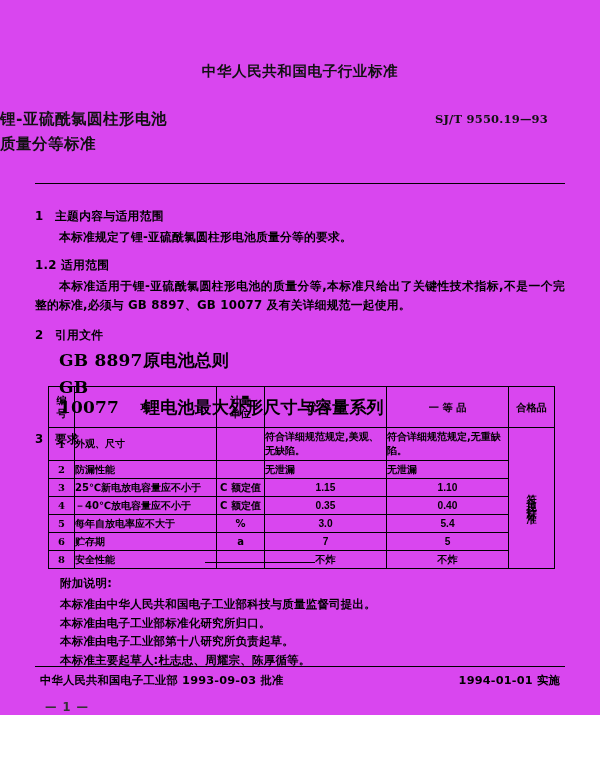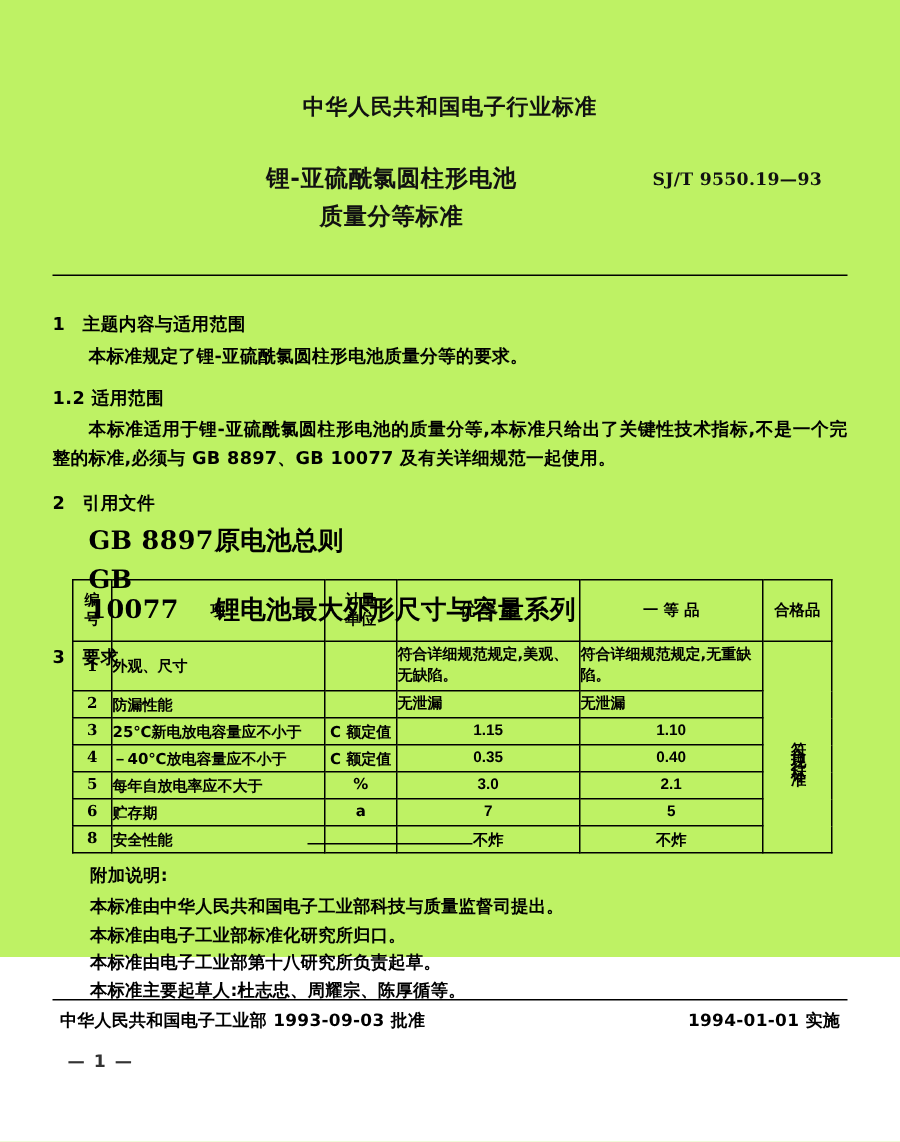--- a/index.html
+++ b/index.html
@@ -11,22 +11,22 @@
     width: 600px;
     height: 761px;
     font-family: "DejaVu Sans", "Liberation Sans", sans-serif;
     color: #000000;
     position: relative;
     overflow: hidden;
   }
   .page {
     position: relative;
     width: 600px;
-    height: 638px;
-    background: #bef264;
+    height: 715px;
+    background: #d946ef;
     box-sizing: border-box;
   }
 
   
   .doc-header {
     text-align: center;
     padding-top: 62px;
   }
   .org-line {
     font-size: 14.5px;
@@ -37,21 +37,21 @@
   .title-block {
     position: relative;
     margin-top: 26px;
     height: 56px;
   }
   .doc-title {
     position: absolute;
     left: 0;
     right: 0;
     top: 0;
-    text-align: center;
+    text-align: left;
     font-size: 15.5px;
     font-weight: bold;
     line-height: 25px;
     letter-spacing: 0.5px;
     color: #111;
     padding-right: 78px;
   }
   .std-number {
     position: absolute;
     right: 52px;
@@ -332,21 +332,21 @@
           <td class="c-item">－40℃放电容量应不小于</td>
           <td class="c-unit">C 额定值</td>
           <td class="c-val">0.35</td>
           <td class="c-val">0.40</td>
         </tr>
         <tr class="row-norm">
           <td class="c-no">5</td>
           <td class="c-item">每年自放电率应不大于</td>
           <td class="c-unit">%</td>
           <td class="c-val">3.0</td>
-          <td class="c-val">2.1</td>
+          <td class="c-val">5.4</td>
         </tr>
         <tr class="row-norm">
           <td class="c-no">6</td>
           <td class="c-item">贮存期</td>
           <td class="c-unit">a</td>
           <td class="c-val">7</td>
           <td class="c-val">5</td>
         </tr>
         <tr class="row-norm">
           <td class="c-no">8</td>

